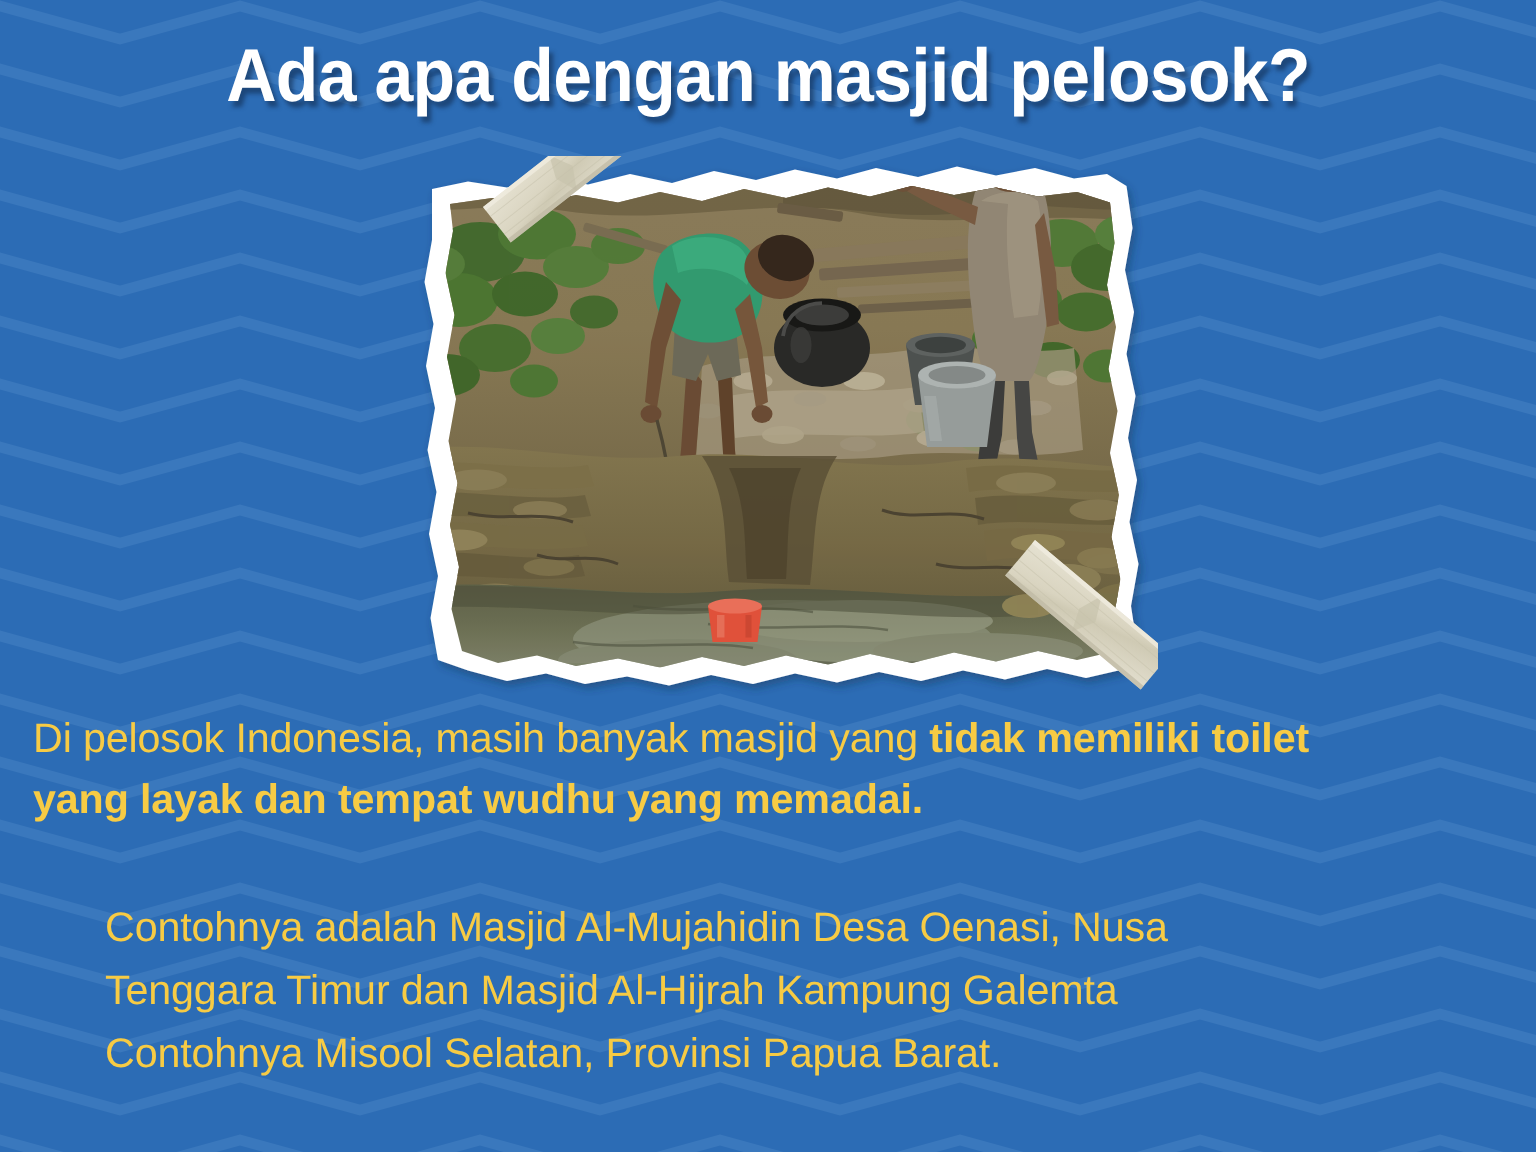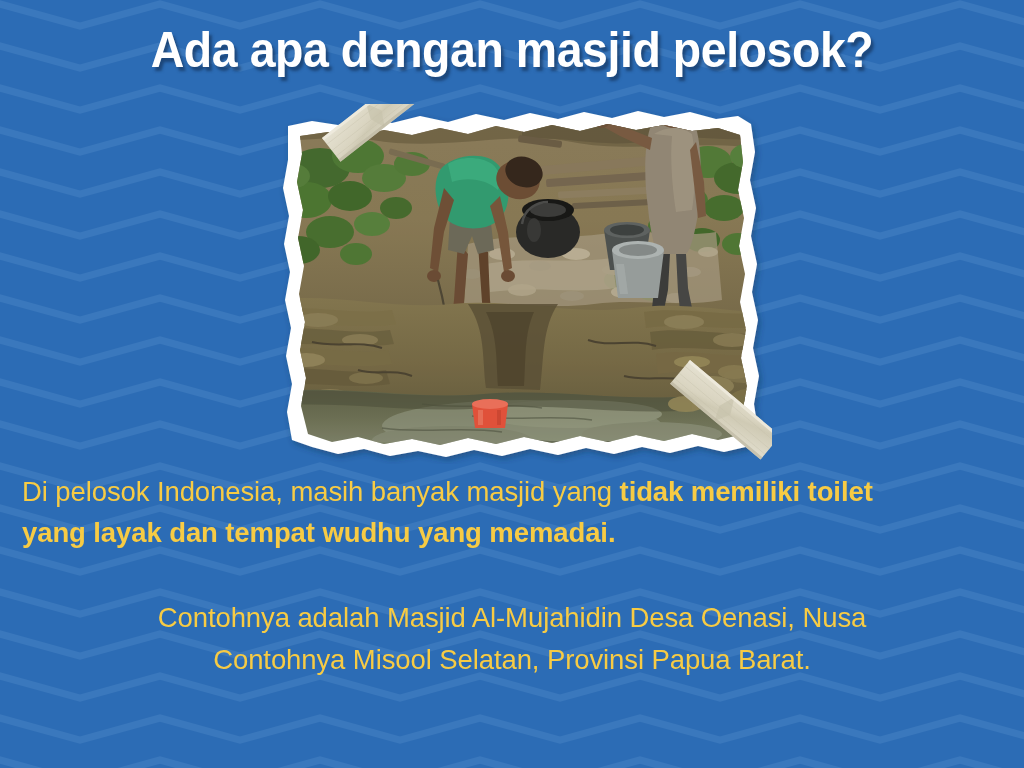--- a/index.html
+++ b/index.html
@@ -84,21 +84,20 @@
     font-weight: bold;
   }
 
   #caption-2 {
     position: absolute;
     left: 0;
     top: 597px;
     width: 1024px;
     padding: 0 70px;
     box-sizing: border-box;
-    text-align: center;
     z-index: 5;
     color: #f7cb44;
     font-size: 27.5px;
     line-height: 42px;
     letter-spacing: -0.1px;
   }
   #caption-2 .cap-line {
     display: block;
     white-space: nowrap;
   }
@@ -419,16 +418,17 @@
             <path d="M0 24 L118 24"></path>
         </g>
       </g>
     </svg>
   </div>
 
   <div id="caption-1"><span>Di pelosok Indonesia, masih banyak masjid yang </span><span class="strong">tidak memiliki toilet yang layak dan tempat wudhu yang memadai.</span></div>
 
   <div id="caption-2">
     <span class="cap-line">Contohnya adalah Masjid Al-Mujahidin Desa Oenasi, Nusa</span>
+    <span class="cap-line">Tenggara Timur dan Masjid Al-Hijrah Kampung Galemta</span>
     <span class="cap-line">Contohnya Misool Selatan, Provinsi Papua Barat.</span>
   </div>
 
 </div>
 
 </body></html>

